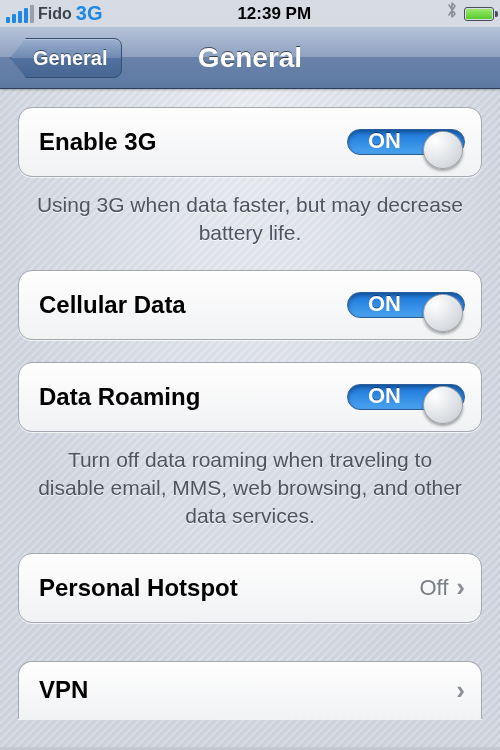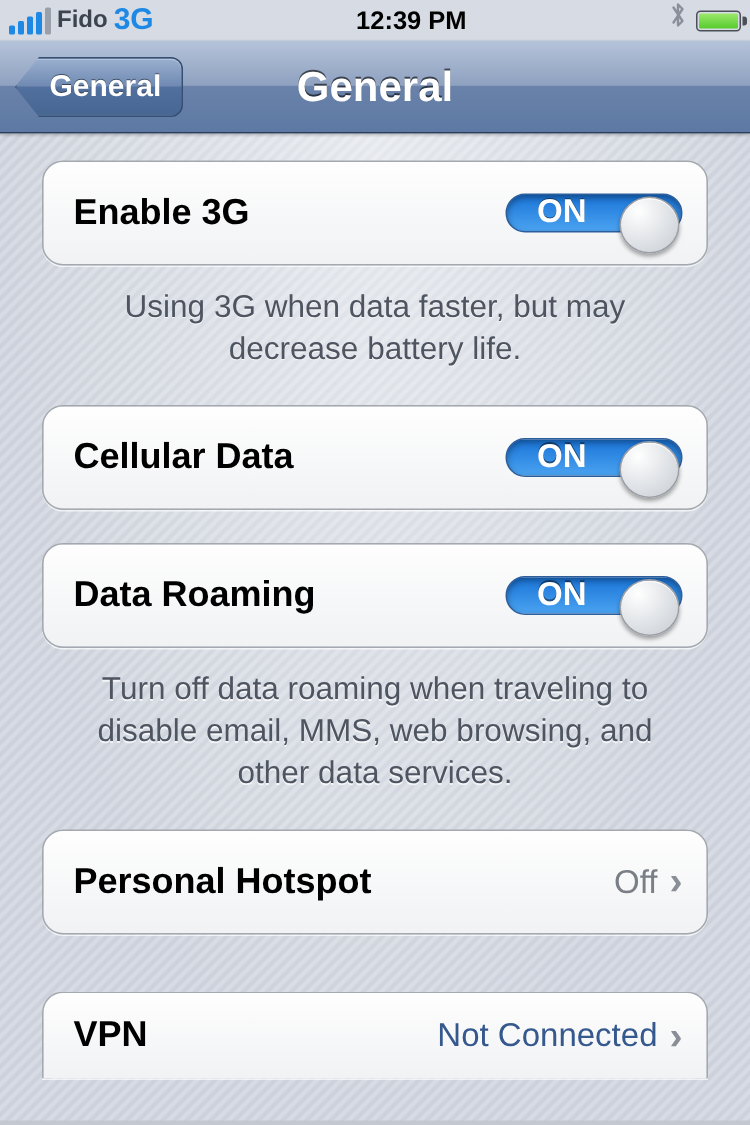--- a/index.html
+++ b/index.html
@@ -72,21 +72,21 @@
     background:linear-gradient(to bottom,#9bb0cf 0%,#6f89b2 49%,#52709e 50%,#486692 100%);
     border:1px solid #354f73;
     border-radius:8px;
     box-shadow:inset 0 1px 0 rgba(255,255,255,.25);
     clip-path: polygon(16px 0, 100% 0, 100% 100%, 16px 100%, 0 50%);
     cursor:pointer;
   }
 
   
   .content{
-    padding:18px 28px 0;
+    padding:18px 18px 0;
     height:calc(750px - 30px - 62px);
     overflow:hidden;
     background:
       radial-gradient(ellipse at top, rgba(255,255,255,.5), transparent 70%),
       linear-gradient(135deg, #d7dce4 25%, #ccd1db 25%, #ccd1db 50%, #d7dce4 50%, #d7dce4 75%, #ccd1db 75%);
     background-size:auto, 8px 8px;
   }
   .cell{
     background:linear-gradient(to bottom,#fefefe,#f1f2f4);
     border:1px solid #a4a8af;
@@ -219,17 +219,16 @@
     <span class="spacer"></span>
     <span class="cell-value dim">Off</span>
     <span class="chevron">›</span>
   </div>
 
   <div class="gap"></div>
 
   <div class="cell cutoff">
     <span class="cell-label">VPN</span>
     <span class="spacer"></span>
-    <span class="cell-value">Not Connected</span>
     <span class="chevron">›</span>
   </div>
 
 </div>
 
 </body></html>

